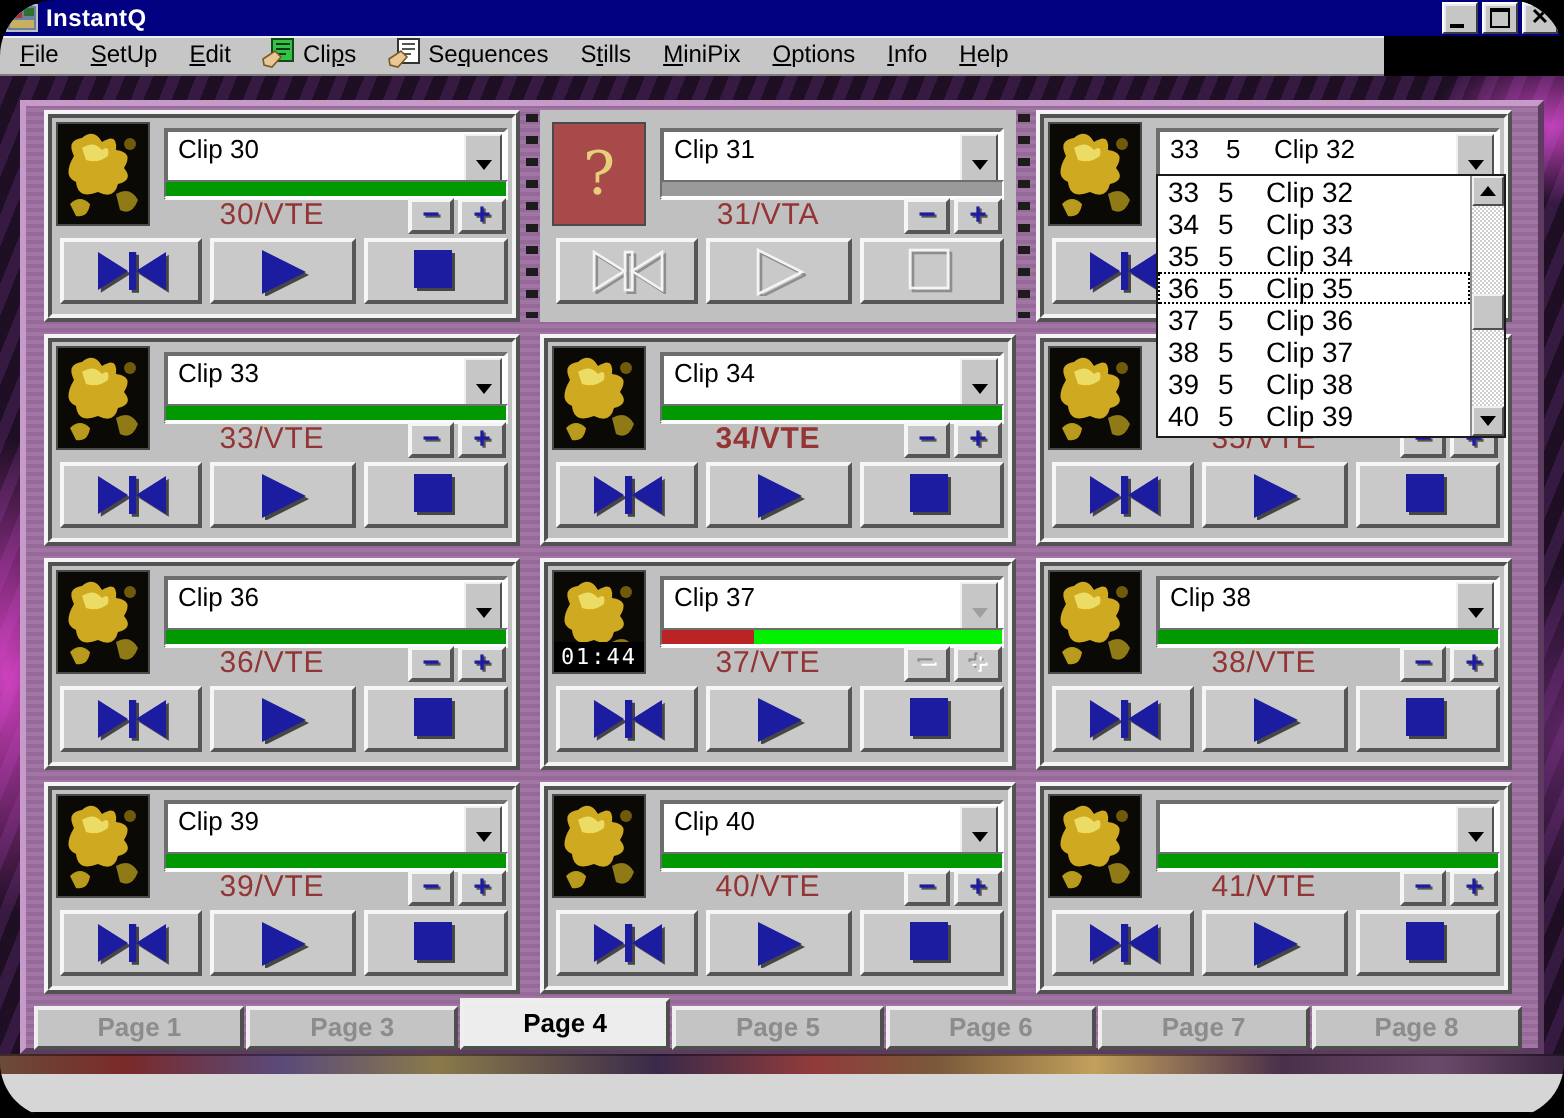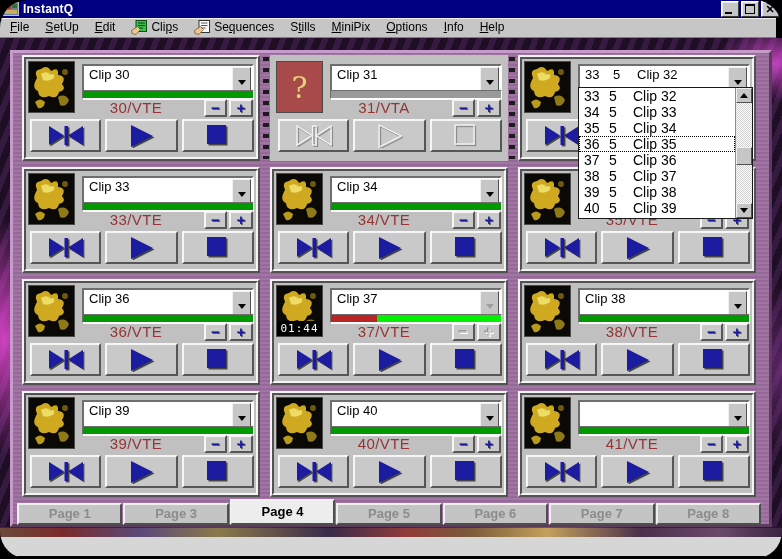--- a/index.html
+++ b/index.html
@@ -12,23 +12,23 @@
   .title-text{color:#fff;font-size:12px;font-weight:bold;letter-spacing:.2px;}
   .win-btns{margin-left:auto;display:flex;gap:2px;}
   .win-btn{width:16px;height:14px;background:#c6c6c6;border:1px solid;cursor:default;
            border-color:#ffffff #3c3c3c #3c3c3c #ffffff;box-shadow:inset 1px 1px 0 #e9e9e9;
            display:flex;align-items:center;justify-content:center;position:relative;}
   .g-min{position:absolute;left:3px;bottom:2px;width:7px;height:2px;background:#000;}
   .g-max{width:8px;height:7px;border:1px solid #000;border-top-width:2px;}
   .g-close{font:bold 11px/10px "Liberation Sans",sans-serif;color:#000;}
 
   
-  .menubar{position:absolute;left:0;top:18px;width:776px;height:20px;background:#c6c6c6;
+  .menubar{position:absolute;left:0;top:18px;width:692px;height:20px;background:#c6c6c6;
            border-bottom:1px solid #7e7e7e;box-shadow:inset 0 1px 0 #efefef;
-           display:flex;align-items:center;padding-left:2px;box-sizing:border-box;}
+           display:flex;align-items:flex-end;padding-left:2px;box-sizing:border-box;}
   .menu-item{font-size:12px;color:#000;padding:2px 8px 3px;display:flex;align-items:center;gap:4px;white-space:nowrap;}
   .menu-item u{text-decoration:underline;}
   .micon{width:16px;height:15px;flex:none;}
 
   
   .client{position:absolute;left:0;top:38px;width:782px;height:499px;background-color:#241229;
     background-image:
       radial-gradient(ellipse 70px 170px at 3px 300px, rgba(236,74,216,.85), transparent 70%),
       radial-gradient(ellipse 90px 60px at 99% 25px, rgba(228,78,220,.8), transparent 65%),
       radial-gradient(ellipse 80px 120px at 100% 330px, rgba(150,60,160,.5), transparent 70%),
@@ -469,21 +469,21 @@
             </div>
       <div class="combo">
         <span class="combo-text">Clip 34</span>
         <span class="combo-btn">
                 <i class="arr"></i>
               </span>
       </div>
       <div class="progress">
               <div class="p-seg" style="width: 100%; background: rgb(0, 154, 0);"></div>
             </div>
-      <div class="clip-label" style="color: rgb(148, 52, 52);">34/VTE</div>
+      <div class="clip-label" style="color: rgb(148, 52, 52); font-weight: bold;">34/VTE</div>
       <button class="mini minus">−</button>
       <button class="mini plus">+</button>
       <button class="tbtn skip">
         <svg width="40" height="22" viewBox="0 0 40 22">
           <g class="t-shadow" transform="translate(1.4,1.4)">
                   <path d="M3 1 L18 10.5 L3 20 Z"></path>
                   <rect x="18.5" y="1" width="3.6" height="19"></rect>
                   <path d="M37 1 L22 10.5 L37 20 Z"></path>
                 </g>
           <g class="t-main">

